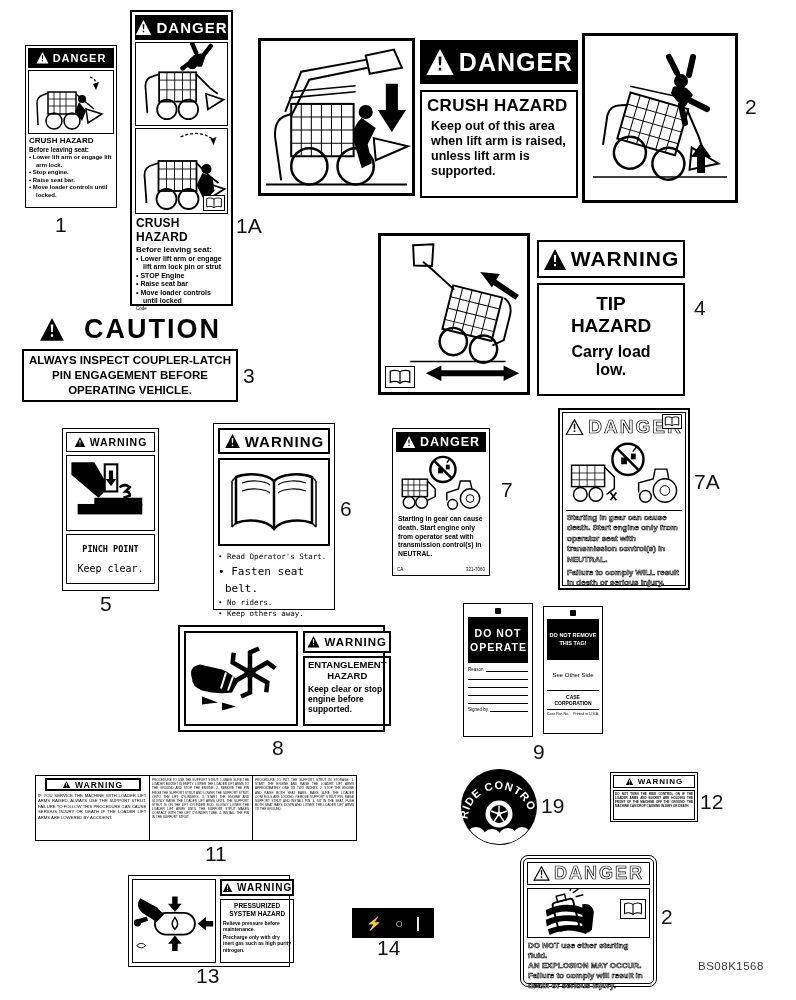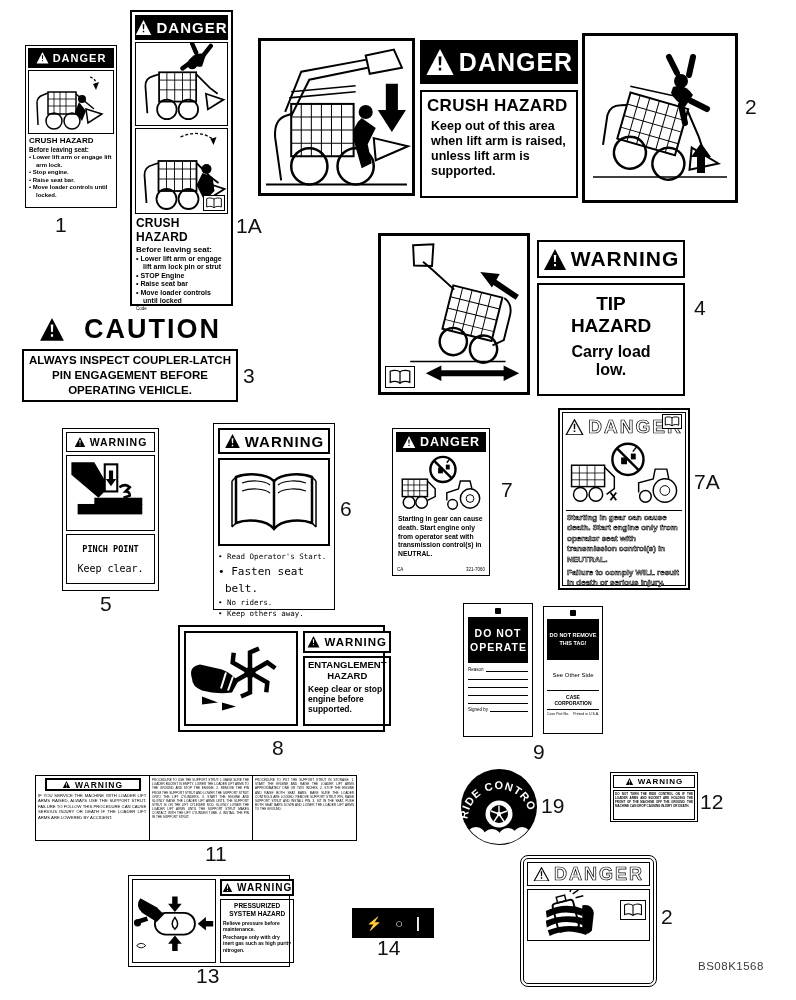--- a/index.html
+++ b/index.html
@@ -542,19 +542,24 @@
           <path d="M16 42 Q36 34 58 40 L56 47 Q35 39 18 48 Z" fill="#000"></path>
           <path d="M52 16 Q62 14 64 24 L62 42 Q58 48 52 44 Z" fill="#000"></path>
         </svg>
         <div style="position:absolute;right:3px;top:10px;border:1.5px solid #000;background:#fff;padding:2px">
           <svg width="20" height="14" viewBox="0 0 26 18">
               <path d="M13 3C10 1 5 1 2 2.5V15c3-1.5 8-1.5 11 1 3-2.5 8-2.5 11-1V2.5C21 1 16 1 13 3Z" fill="#fff" stroke="#000" stroke-width="1.4"></path>
               <line x1="13" y1="3" x2="13" y2="16" stroke="#000" stroke-width="1.4"></line>
             </svg>
         </div>
       </div>
+      <div style="flex:1;padding:3px 1px 0">
+        <div class="outline-txt" style="font-size:8px;line-height:1.25;-webkit-text-stroke-width:.55px">DO NOT use ether starting fluid.</div>
+        <div class="outline-txt" style="font-size:8px;line-height:1.25;-webkit-text-stroke-width:.55px">AN EXPLOSION MAY OCCUR.</div>
+        <div class="outline-txt" style="font-size:8px;line-height:1.25;-webkit-text-stroke-width:.55px">Failure to comply will result in death or serious injury.</div>
+      </div>
     </div>
   </div>
   <div class="callout" style="left:661px;top:905px">2</div>
 
   <div class="abs" style="left:698px;top:960px;font-size:11.5px;color:#3a3a3a;letter-spacing:.5px">BS08K1568</div>
 
 </div>
 
 </body></html>

